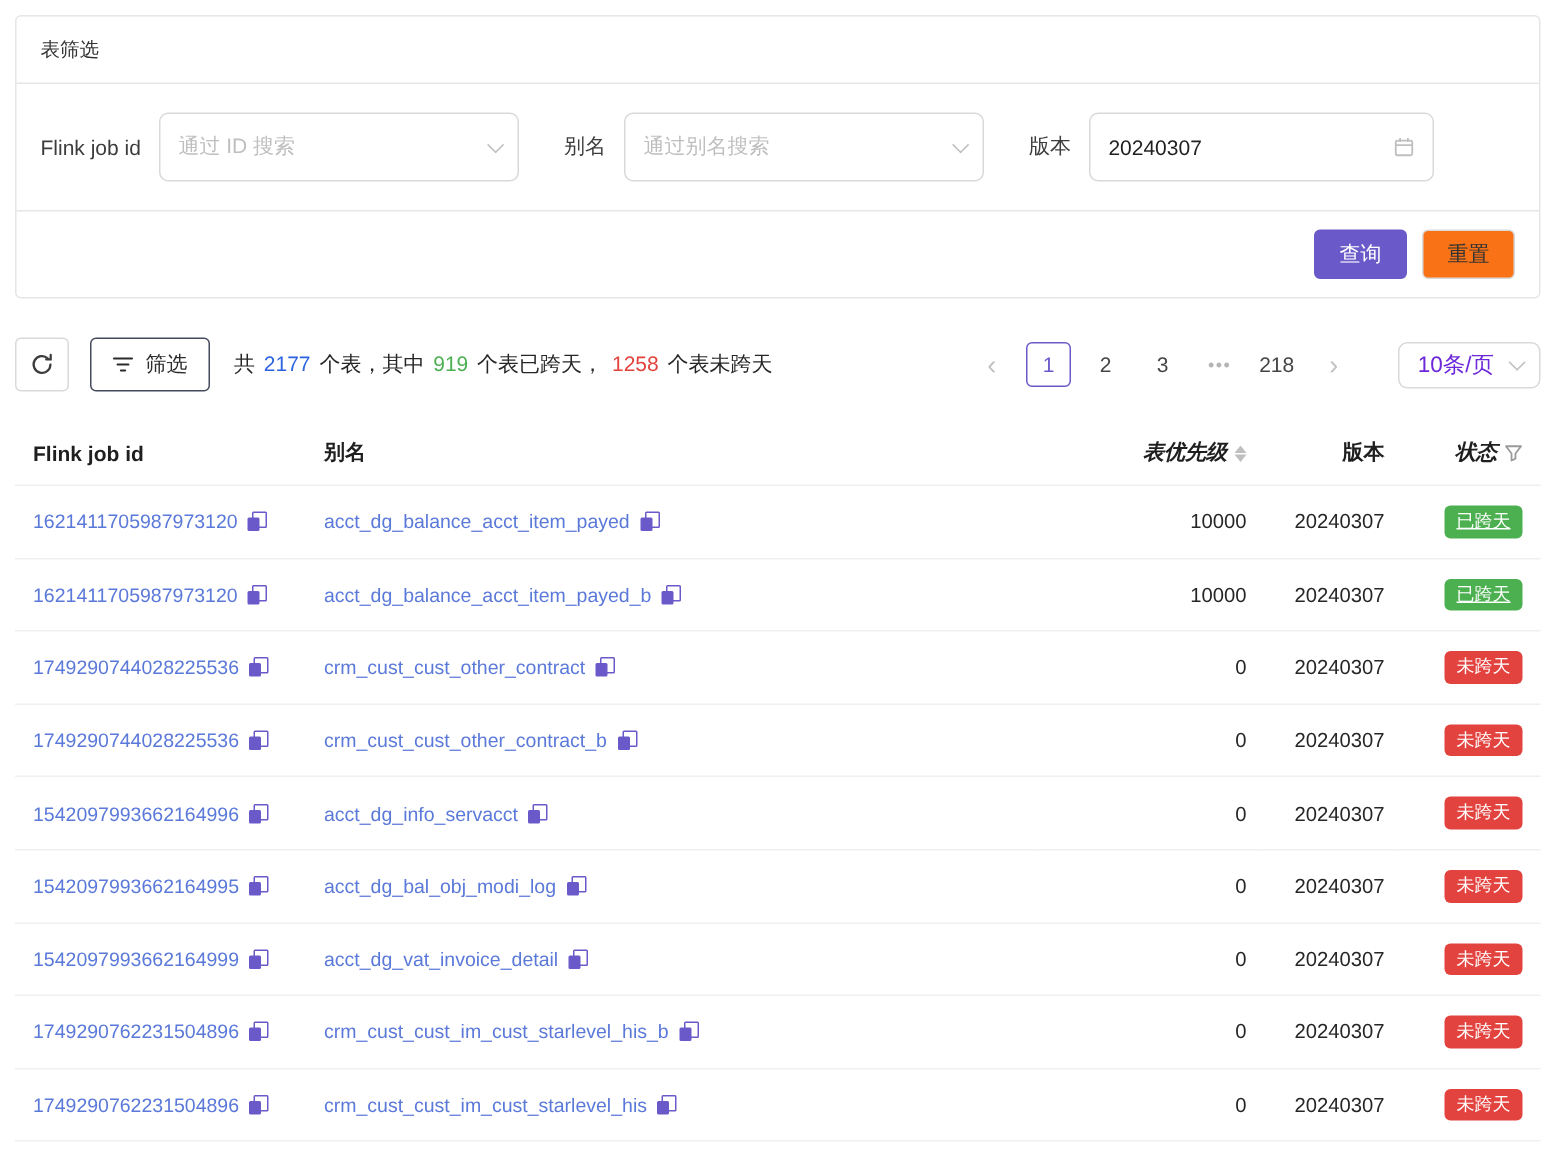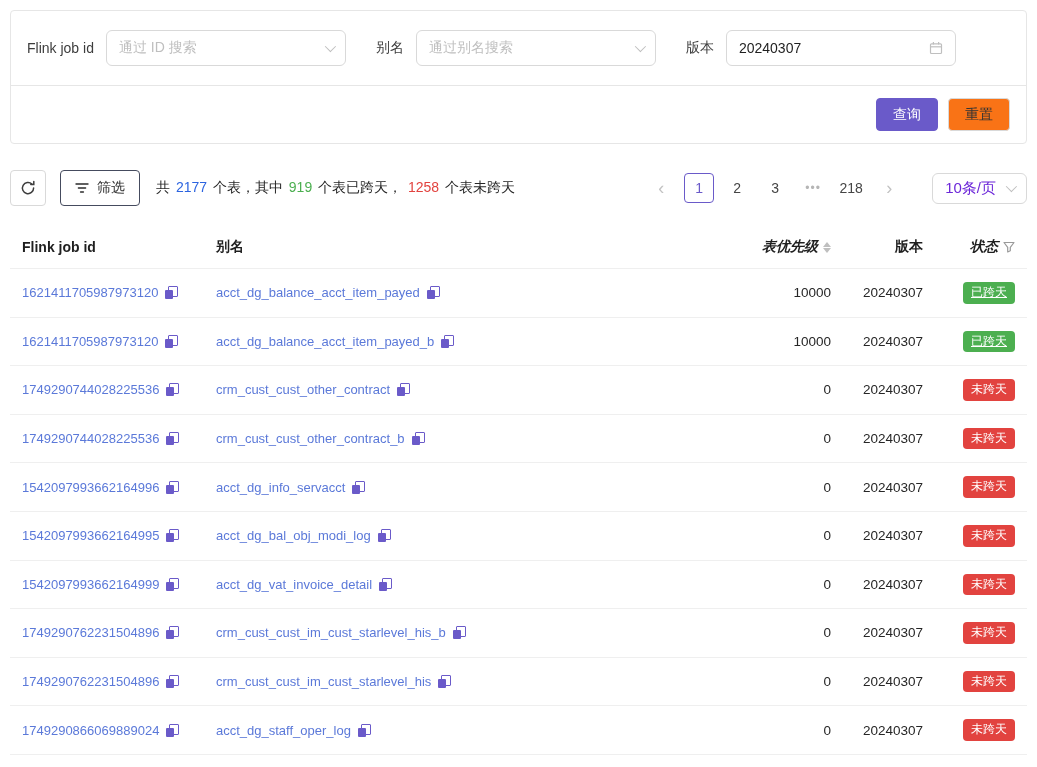--- a/index.html
+++ b/index.html
@@ -9,21 +9,21 @@
   *{box-sizing:border-box;margin:0;padding:0;}
   body{font-family:"Liberation Sans","DejaVu Sans",sans-serif;background:#fff;color:var(--text);width:1037px;height:767px;overflow:hidden;}
   .page{padding:10px;}
 
   
   .filter-card{border:1px solid var(--border);border-radius:4px;background:#fff;}
   .card-header{padding:13px 16px;font-size:13px;color:#333;border-bottom:1px solid var(--border);}
   .card-fields{display:flex;align-items:center;gap:30px;padding:19px 16px;}
   .field{display:flex;align-items:center;}
   .field>label{font-size:14px;color:#3d3d3d;margin-right:12px;white-space:nowrap;}
-  .select{display:flex;align-items:center;justify-content:space-between;height:36px;border:1px solid var(--ctl-border);border-radius:6px;padding:0 12px;background:#fff;font-size:14px;cursor:pointer;}
+  .select{display:flex;align-items:center;justify-content:space-between;height:46px;border:1px solid var(--ctl-border);border-radius:6px;padding:0 12px;background:#fff;font-size:14px;cursor:pointer;}
   .w-240{width:240px;} .w-230{width:230px;}
   .placeholder{color:var(--ph);}
   .value{color:#1f1f1f;}
   .chev{width:8px;height:8px;border-right:1.5px solid var(--ph);border-bottom:1.5px solid var(--ph);transform:rotate(45deg) translateY(-2px);flex:none;}
   .card-actions{display:flex;justify-content:flex-end;gap:10px;border-top:1px solid var(--border);padding:12px 16px;}
   .btn{height:33px;padding:0 16px;font-size:14px;border-radius:4px;border:1px solid var(--ctl-border);background:#f97316;color:#333;cursor:pointer;font-family:inherit;}
   .btn.primary{background:var(--accent);border-color:var(--accent);color:#fff;margin-left:20px;}
 
   
   .toolbar{display:flex;align-items:center;margin-top:26px;}
@@ -69,20 +69,23 @@
   .badge[data-status-type="danger"]{background:var(--danger);}
 
   svg.ic{display:block;}
 </style>
 </head>
 <body>
 
 <div class="page">
 
   <section class="filter-card">
+    <div class="card-header">
+      <span>表筛选</span>
+    </div>
     <div class="card-fields">
       <div class="field">
         <label>Flink job id</label>
         <div class="select w-240">
           <span class="placeholder">通过 ID 搜索</span>
           <span class="chev"></span>
         </div>
       </div>
       <div class="field">
         <label>别名</label>

